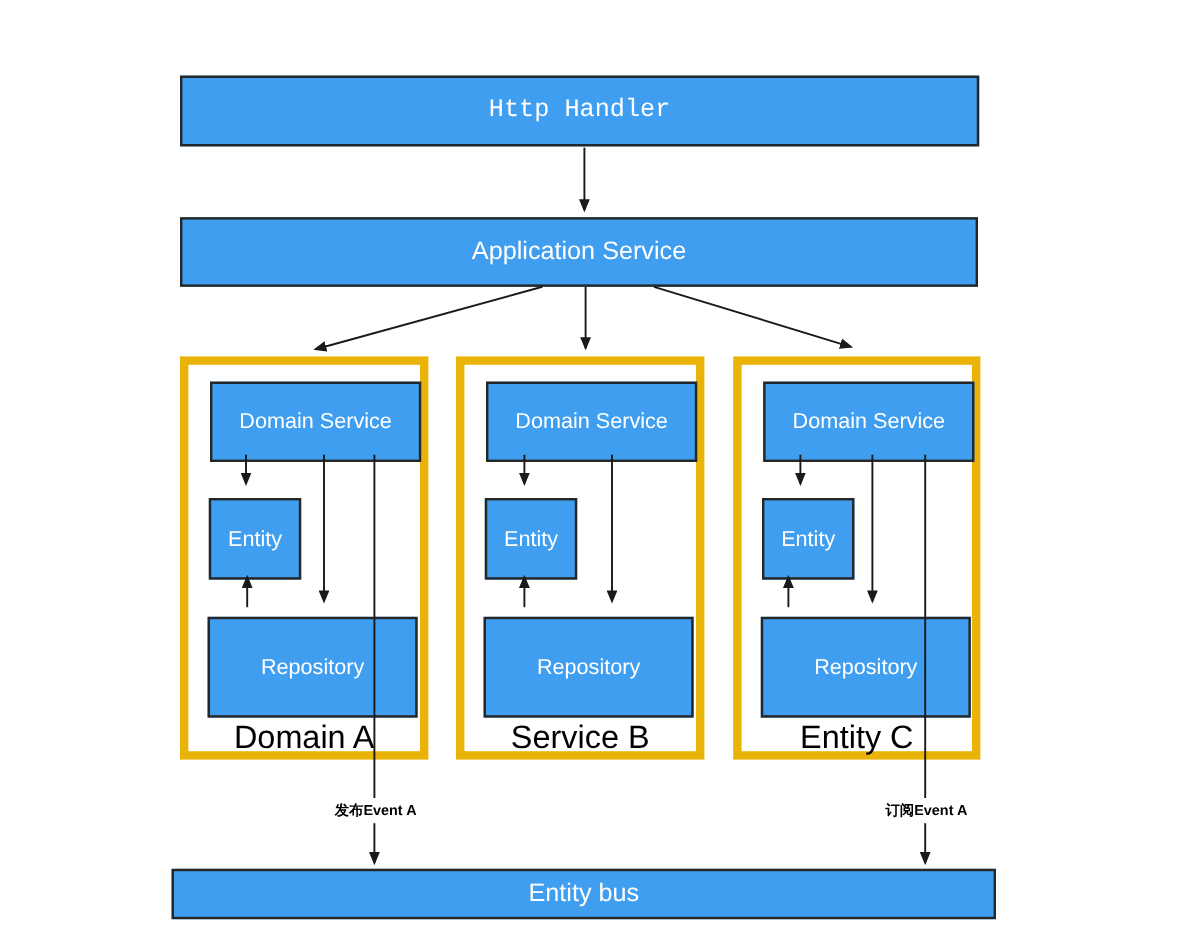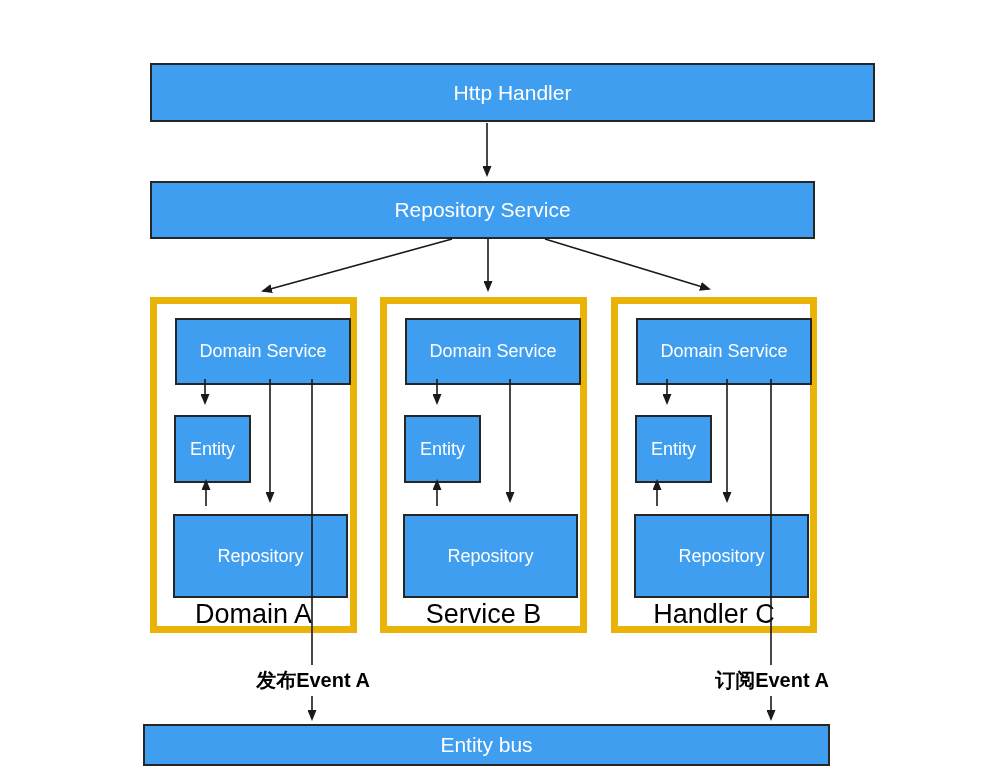--- a/index.html
+++ b/index.html
@@ -24,38 +24,38 @@
   }
   .ds{left:18px;top:14px;width:176px;height:67px;}
   .en{left:17px;top:111px;width:77px;height:68px;}
   .re{left:16px;top:210px;width:175px;height:84px;}
   .domain-label{
     position:absolute;left:0;right:0;top:295px;height:36px;text-align:center;
     font-size:27px;font-weight:normal;color:#000;line-height:30px;
   }
   .arrows{position:absolute;left:0;top:0;pointer-events:none;}
   .edge-label{
-    position:absolute;background:#ffffff;color:#000;font-size:20px;
+    position:absolute;background:#ffffff;color:#000;font-size:12px;
     font-weight:bold;text-align:center;padding:2px 0;white-space:nowrap;
   }
   .edge-label.publish{left:240px;top:665px;width:146px;}
   .edge-label.subscribe{left:699px;top:665px;width:146px;}
 </style>
 </head>
 <body>
 
 <div class="stage">
 
 
-  <div class="node bar" style="left:150px;top:63px;width:725px;height:59px;">
+  <div class="node bar" style="left:150px;top:63px;width:666px;height:59px;font-family:Liberation Mono, monospace;">
     <span>Http Handler</span>
   </div>
 
   <div class="node bar" style="left:150px;top:181px;width:665px;height:58px;">
-    <span>Repository Service</span>
+    <span>Application Service</span>
   </div>
 
   <div class="dcontainer" style="left:150px;top:297px;width:207px;height:336px;">
     <div class="node inner ds">
       <span>Domain Service</span>
     </div>
     <div class="node inner en">
       <span>Entity</span>
     </div>
     <div class="node inner re">
@@ -80,21 +80,21 @@
   <div class="dcontainer" style="left:611px;top:297px;width:206px;height:336px;">
     <div class="node inner ds">
       <span>Domain Service</span>
     </div>
     <div class="node inner en">
       <span>Entity</span>
     </div>
     <div class="node inner re">
       <span>Repository</span>
     </div>
-    <div class="domain-label">Handler C</div>
+    <div class="domain-label">Entity C</div>
   </div>
 
   <div class="node bar" style="left:143px;top:724px;width:687px;height:42px;">
     <span>Entity bus</span>
   </div>
 
   <svg class="arrows" width="1000" height="775" viewBox="0 0 1000 775">
     <defs>
       <marker id="ah" markerUnits="userSpaceOnUse" markerWidth="11" markerHeight="9" refX="9" refY="4.5" orient="auto">
         <path d="M0,0 L11,4.5 L0,9 z" fill="#1a1a1a"></path>

